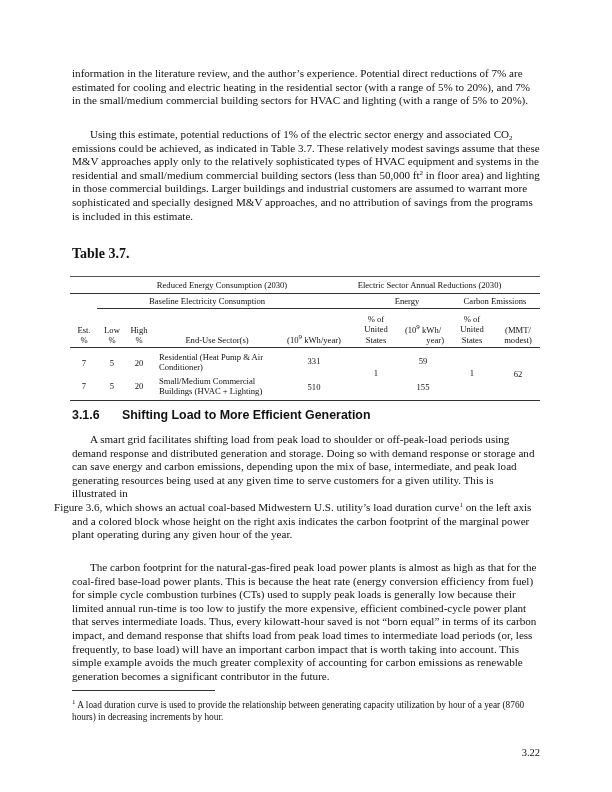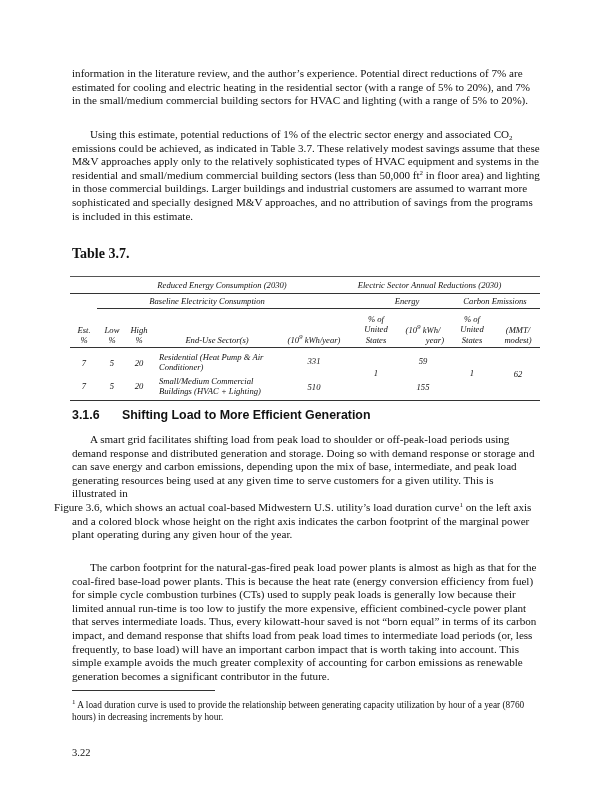--- a/index.html
+++ b/index.html
@@ -22,38 +22,38 @@
     position: absolute; left: 0; top: 247px; width: 468px;
     font-size: 14px; line-height: 13.4px;
   }
   .caption .lbl { font-weight: bold; float: left; width: 64px; }
   .caption .txt { margin-left: 64px; display: block; }
 
   
   .tbl { position: absolute; left: 0; top: 276px; width: 470px; font-size: 8.6px; line-height: 10.4px; }
   .rule { position: absolute; height: 0; border-top: 1px solid #333; }
   .rule.thick { border-top: 1.4px solid #555; }
-  .cell { position: absolute; text-align: center; white-space: nowrap; font-style: italic; }
+  .cell { position: absolute; text-align: center; white-space: nowrap; }
   .cell.left { text-align: left; }
 
   h3.section {
     position: absolute; left: 0; top: 408px; margin: 0;
     font-family: "Liberation Sans", "DejaVu Sans", sans-serif;
     font-size: 12.4px; font-weight: bold; line-height: 15px;
   }
   h3.section .num { display: inline-block; width: 50px; }
 
   .fn-rule { position: absolute; left: 0; top: 690px; width: 143px; border-top: 1px solid #333; }
   .footnote {
     position: absolute; left: 0; top: 699px; width: 468px;
     font-size: 9.3px; line-height: 12px;
   }
   .pagenum {
     position: absolute; left: 0; width: 468px; top: 747px;
-    text-align: left; font-size: 10.5px;
+    text-align: right; font-size: 10.5px;
   }
 </style>
 </head>
 <body>
 
 <div class="page">
 
   <p class="body" style="top:67px;">information in the literature review, and the author’s experience.  Potential direct reductions of 7% are estimated for cooling and electric heating in the residential sector (with a range of 5% to 20%), and 7% in the small/medium commercial building sectors for HVAC and lighting (with a range of 5% to 20%).</p>
 
   <p class="body indent" style="top:128px;"><span>Using this estimate, potential reductions of 1% of the electric sector energy and associated CO</span><sub>2</sub><span> emissions could be achieved, as indicated in Table 3.7.  These relatively modest savings assume that these M&amp;V approaches apply only to the relatively sophisticated types of HVAC equipment and systems in the residential and small/medium commercial building sectors (less than 50,000 ft</span><sup>2</sup><span> in floor area) and lighting in those commercial buildings.  Larger buildings and industrial customers are assumed to warrant more sophisticated and specially designed M&amp;V approaches, and no attribution of savings from the programs is included in this estimate.</span></p>

